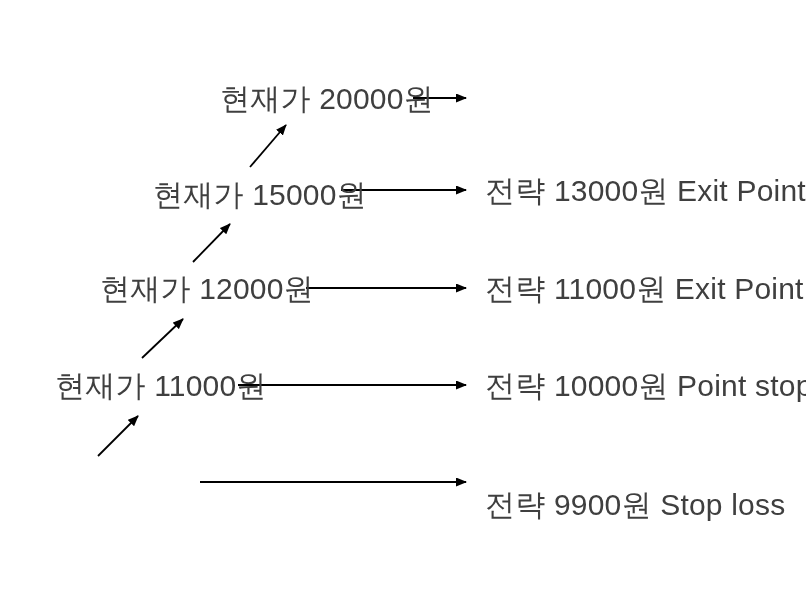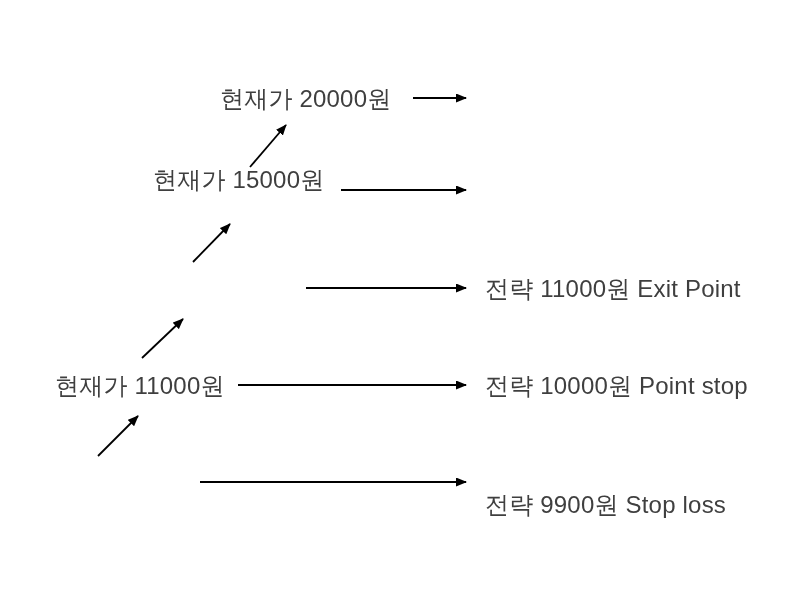--- a/index.html
+++ b/index.html
@@ -17,21 +17,21 @@
   }
   .arrows-layer {
     position: absolute;
     top: 0;
     left: 0;
     width: 806px;
     height: 612px;
   }
   .label {
     position: absolute;
-    font-size: 24px;
+    font-size: 30px;
     line-height: 30px;
     color: #3f3f3f;
     white-space: nowrap;
     letter-spacing: 0.2px;
   }
   .arrow-line {
     stroke: #000000;
     stroke-width: 1.8;
   }
 </style>
@@ -54,22 +54,24 @@
     <line class="arrow-line" x1="200" y1="482" x2="466" y2="482" marker-end="url(#ah)"></line>
 
     <line class="arrow-line" x1="98" y1="456" x2="138" y2="416" marker-end="url(#ah)"></line>
     <line class="arrow-line" x1="142" y1="358" x2="183" y2="319" marker-end="url(#ah)"></line>
     <line class="arrow-line" x1="193" y1="262" x2="230" y2="224" marker-end="url(#ah)"></line>
     <line class="arrow-line" x1="250" y1="167" x2="286" y2="125" marker-end="url(#ah)"></line>
   </svg>
 
   <span class="label" style="left:220px; top:84px;">현재가 20000원</span>
 
-  <span class="label" style="left:153px; top:165px;">현재가 15000원</span>
+  <span class="label" style="left:153px; top:180px;">현재가 15000원</span>
+  <span class="label" style="left:485px; top:176px;">전략 13000원 Exit Point</span>
 
+  <span class="label" style="left:100px; top:274px;">현재가 12000원</span>
   <span class="label" style="left:485px; top:274px;">전략 11000원 Exit Point</span>
 
   <span class="label" style="left:55px; top:371px;">현재가 11000원</span>
   <span class="label" style="left:485px; top:371px;">전략 10000원 Point stop</span>
 
   <span class="label" style="left:485px; top:468px;margin-top:22px;">전략 9900원 Stop loss</span>
 
 </div>
 
 </body></html>

